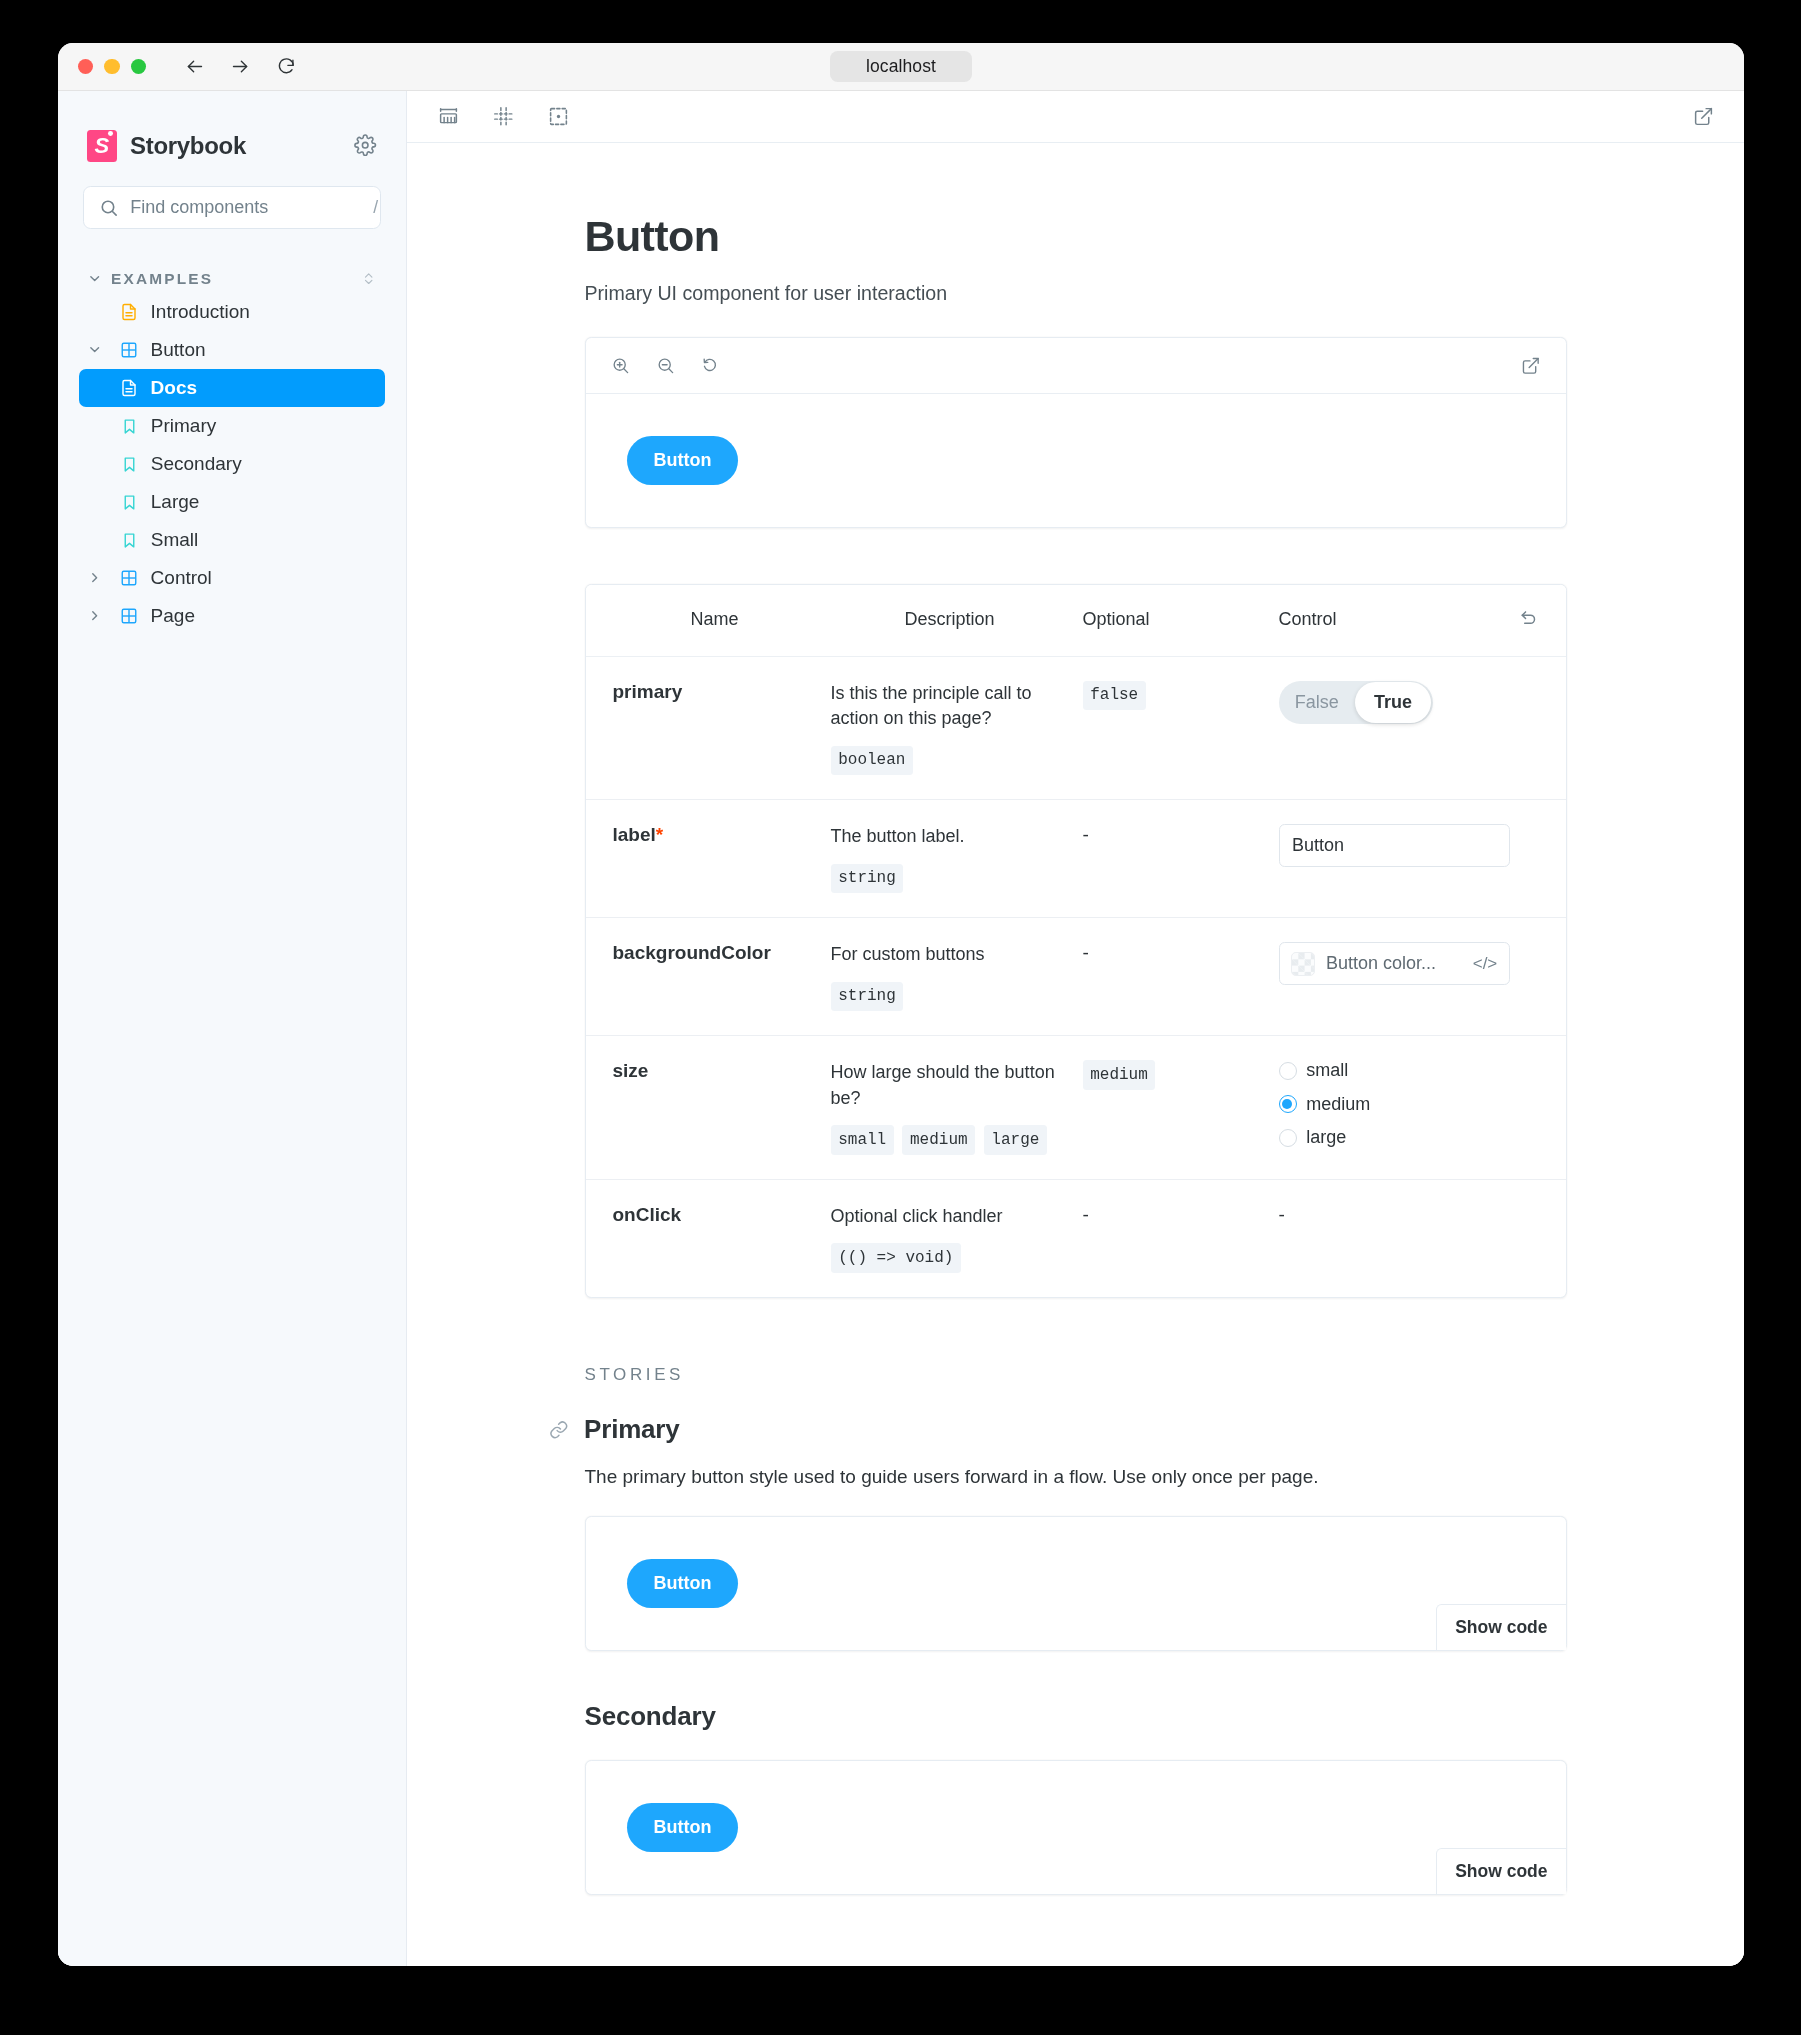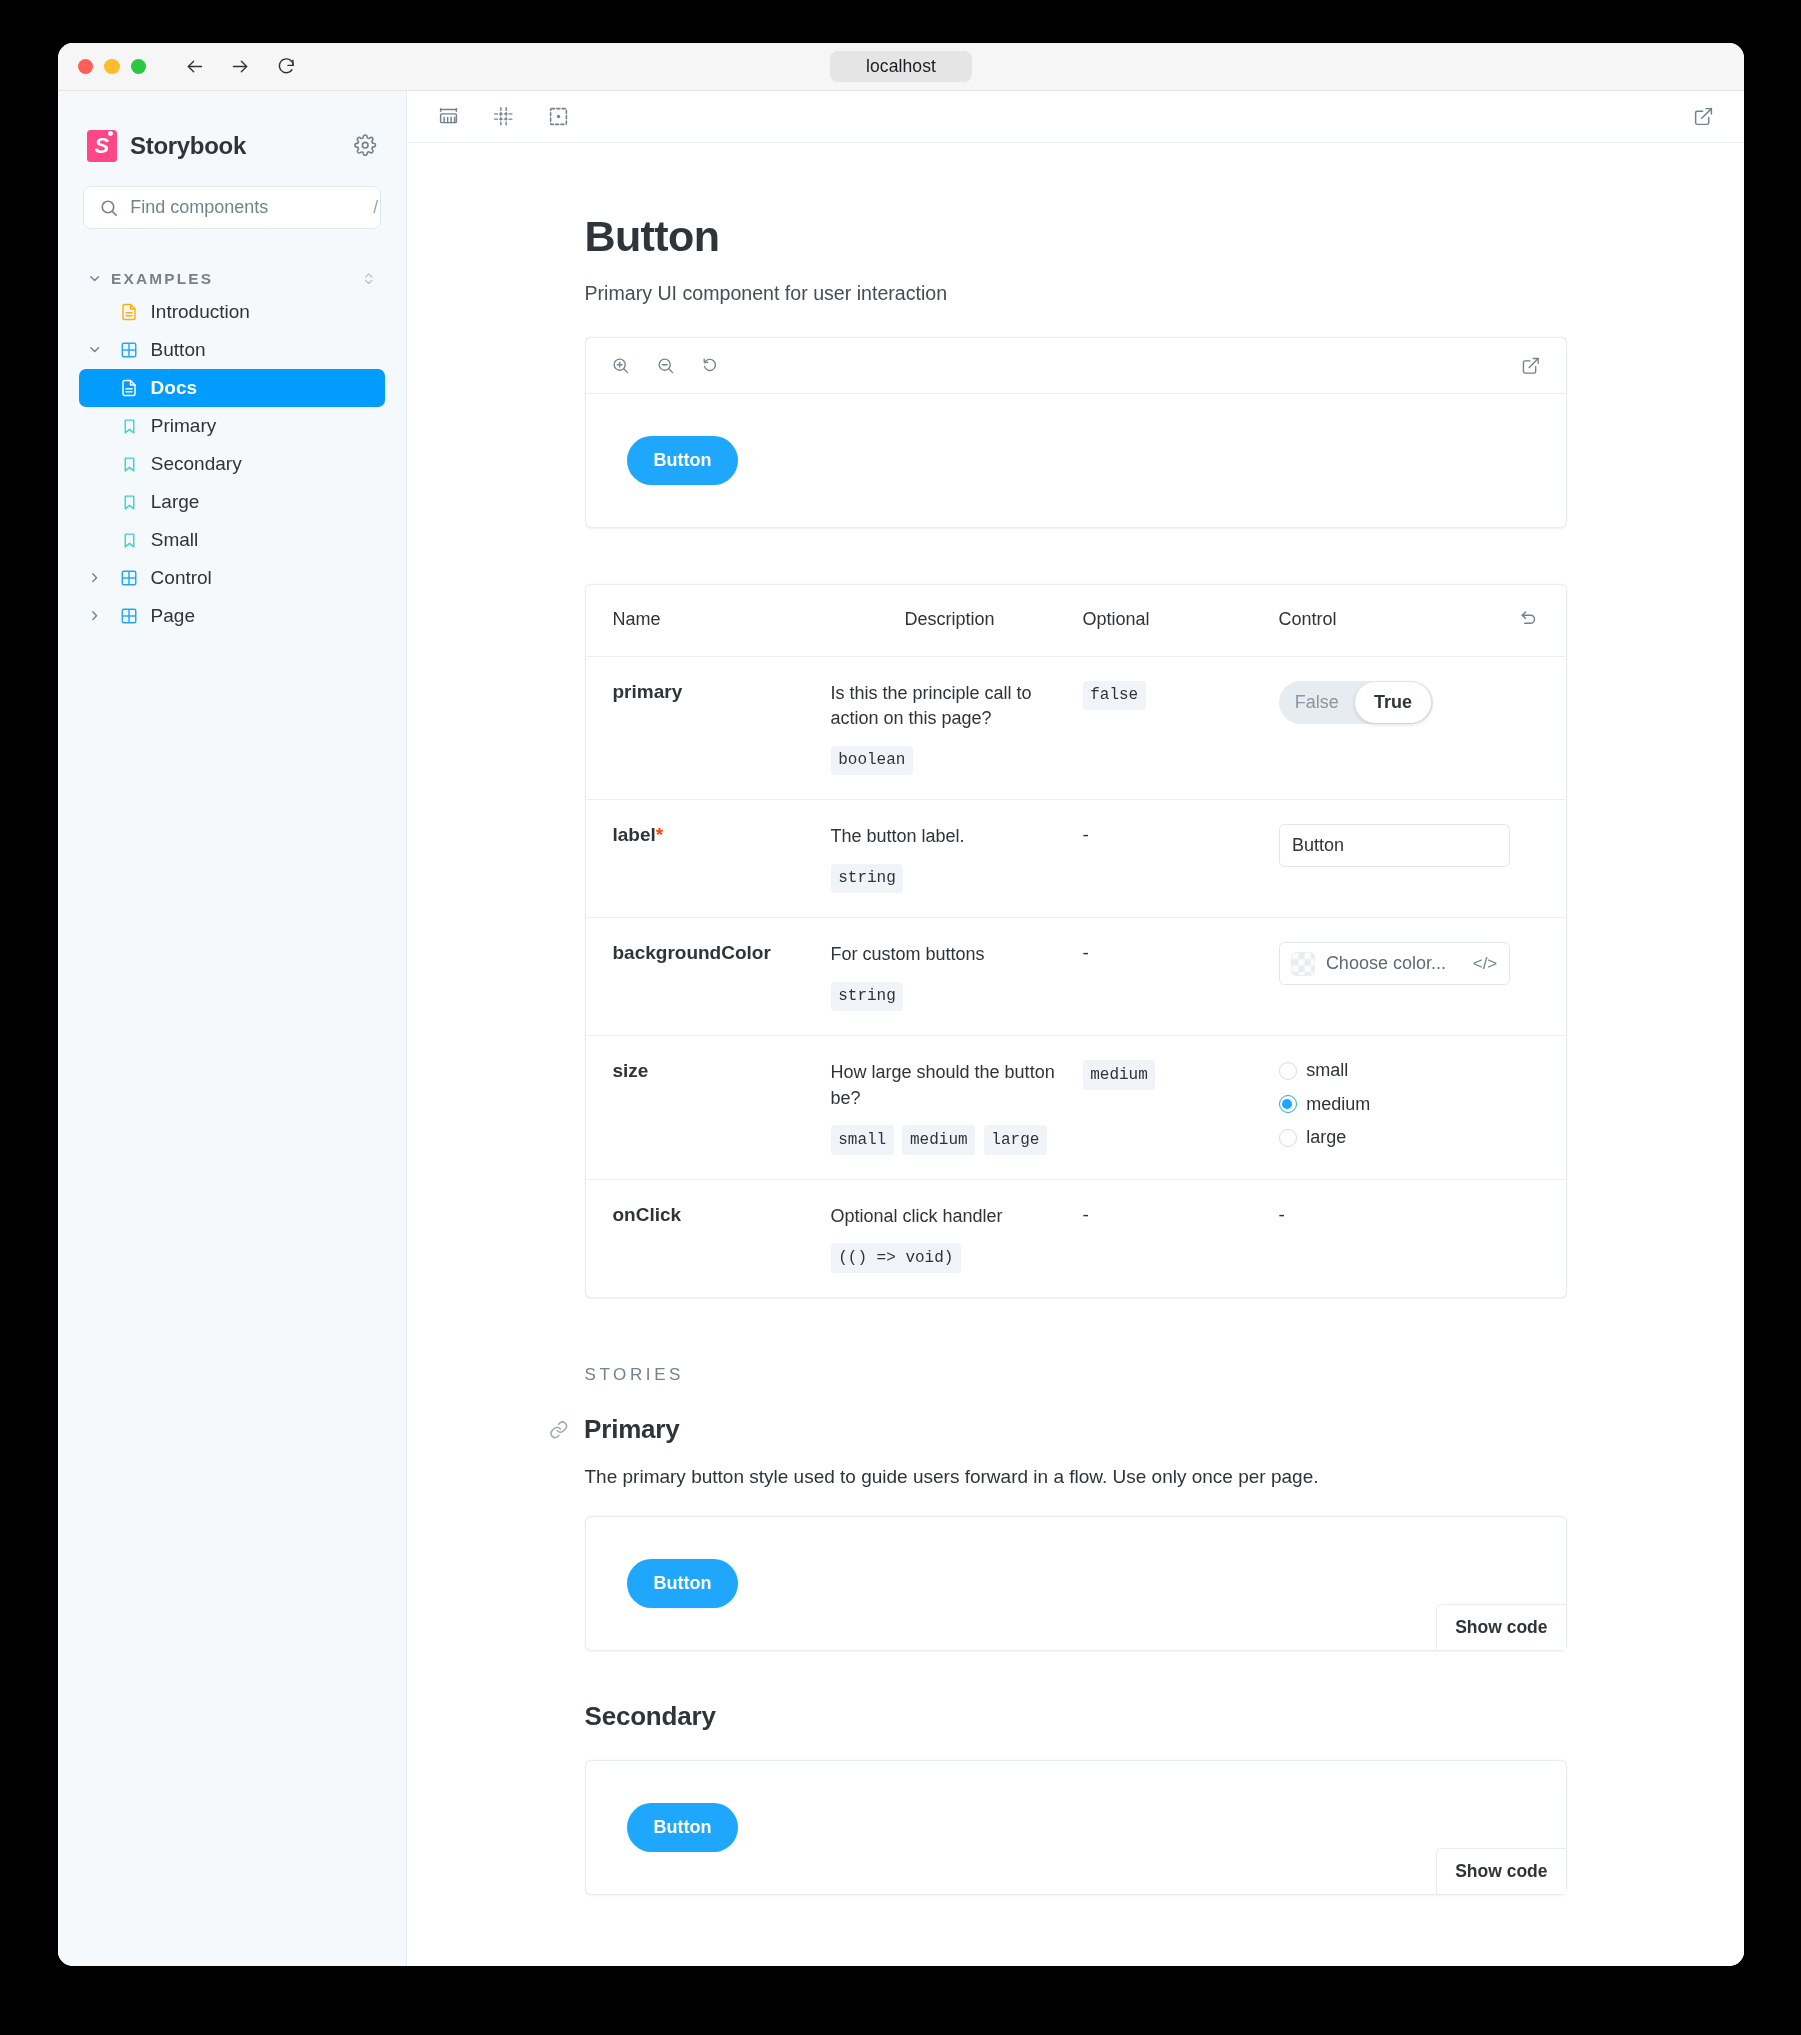--- a/index.html
+++ b/index.html
@@ -289,21 +289,21 @@
   }
   table { width: 100%; border-collapse: collapse; }
   thead th {
     text-align: left;
     font-size: 18px;
     font-weight: 400;
     color: #2e3438;
     padding: 22.4px 14px 24px 0;
     background: #ffffff;
   }
-  thead th:first-child { padding-left: 27px; }
+  thead th:first-child { padding-left: 27px; text-align: center; }
   thead tr { border-bottom: 0.7px solid #ecf0f4; }
   .col-name { width: 245px; }
   .col-desc { width: 252px; text-align: center; }
   .col-def  { width: 196px; }
   .col-ctrl { width: auto; }
   .col-reset { width: 63px; text-align: right !important; padding-right: 27px !important; }
 
   tbody tr { border-top: 0.7px solid #eceff3; }
   tbody td {
     vertical-align: top;
@@ -814,21 +814,21 @@
                   <td>
                     <div class="pdesc">For custom buttons</div>
                     <div class="typewrap">
                         <span class="chip">string</span>
                       </div>
                   </td>
                   <td><span class="dash">-</span></td>
                   <td colspan="2">
                     <div class="ctrl-color">
                       <span class="swatch"></span>
-                      <span class="color-placeholder">Choose color...</span>
+                      <span class="color-placeholder">Button color...</span>
                       <span class="code-tag">&lt;/&gt;</span>
                     </div>
                   </td>
                 </tr>
 
                 <tr>
                   <td><span class="pname">size</span></td>
                   <td>
                     <div class="pdesc">How large should the button be?</div>
                     <div class="typewrap">

